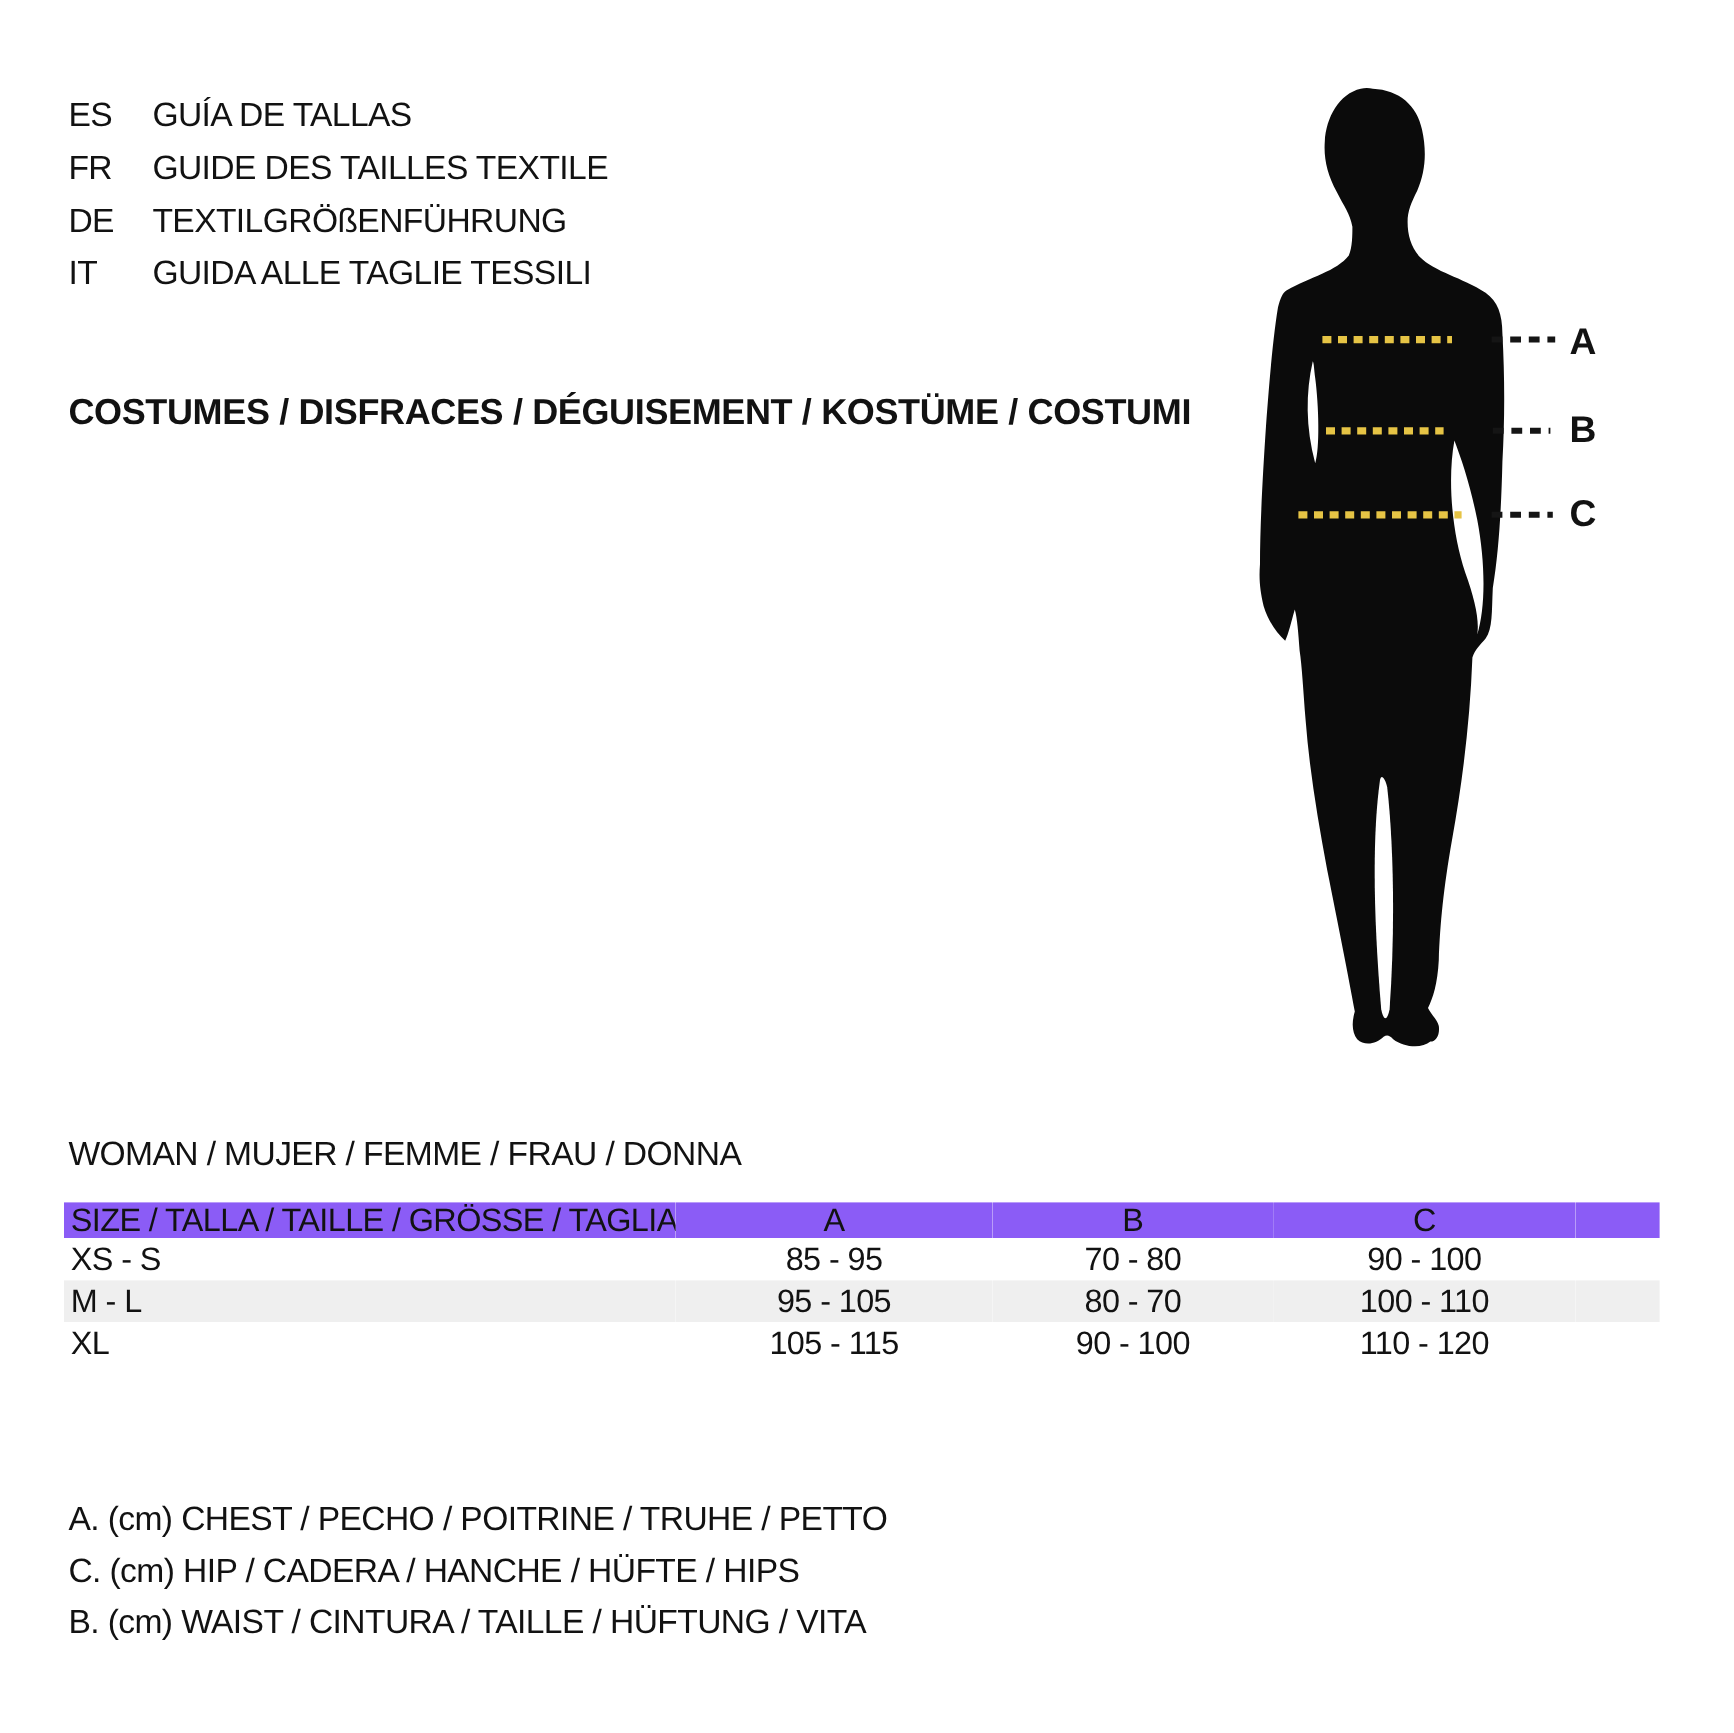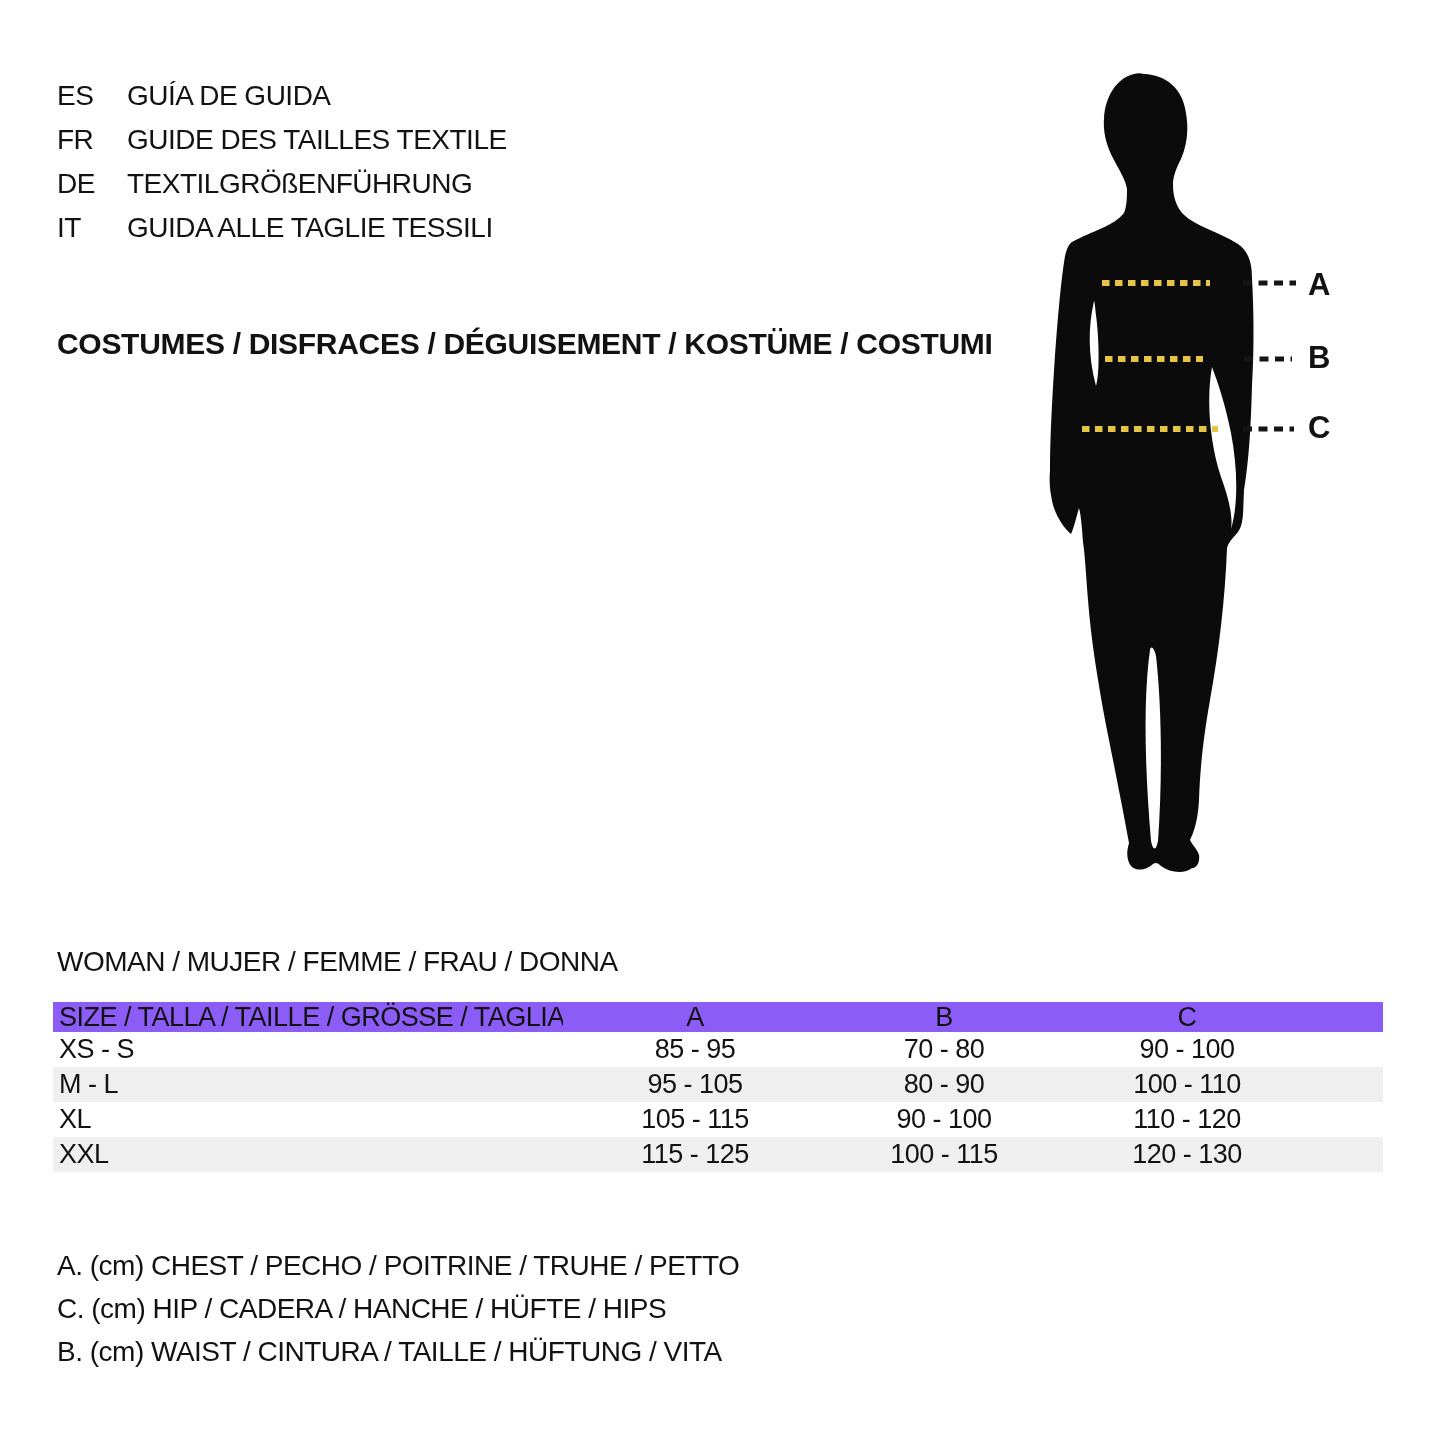--- a/index.html
+++ b/index.html
@@ -35,21 +35,21 @@
   
   .legend-block{position:absolute;left:57px;top:1244px;}
   .legend-row{display:flex;align-items:center;height:43px;font-size:28px;font-weight:500;letter-spacing:-0.5px;white-space:nowrap;}
 </style>
 </head>
 <body>
 
 <div class="lang-block">
   <div class="lang-row">
     <span class="lang-code">ES</span>
-    <span class="lang-label">GUÍA DE GUIDA</span>
+    <span class="lang-label">GUÍA DE TALLAS</span>
   </div>
   <div class="lang-row">
     <span class="lang-code">FR</span>
     <span class="lang-label">GUIDE DES TAILLES TEXTILE</span>
   </div>
   <div class="lang-row">
     <span class="lang-code">DE</span>
     <span class="lang-label">TEXTILGRÖßENFÜHRUNG</span>
   </div>
   <div class="lang-row">
@@ -139,36 +139,29 @@
     <tr>
       <td class="col-size">XS - S</td>
       <td class="col-val">85 - 95</td>
       <td class="col-val">70 - 80</td>
       <td class="col-val">90 - 100</td>
       <td></td>
     </tr>
     <tr>
       <td class="col-size">M - L</td>
       <td class="col-val">95 - 105</td>
-      <td class="col-val">80 - 90</td>
+      <td class="col-val">80 - 70</td>
       <td class="col-val">100 - 110</td>
       <td></td>
     </tr>
     <tr>
       <td class="col-size">XL</td>
       <td class="col-val">105 - 115</td>
       <td class="col-val">90 - 100</td>
       <td class="col-val">110 - 120</td>
-      <td></td>
-    </tr>
-    <tr>
-      <td class="col-size">XXL</td>
-      <td class="col-val">115 - 125</td>
-      <td class="col-val">100 - 115</td>
-      <td class="col-val">120 - 130</td>
       <td></td>
     </tr>
   </tbody>
 </table>
 
 <div class="legend-block">
   <div class="legend-row">A. (cm) CHEST / PECHO / POITRINE / TRUHE / PETTO</div>
   <div class="legend-row">C. (cm) HIP / CADERA / HANCHE / HÜFTE / HIPS</div>
   <div class="legend-row">B. (cm) WAIST / CINTURA / TAILLE / HÜFTUNG / VITA</div>
 </div>

